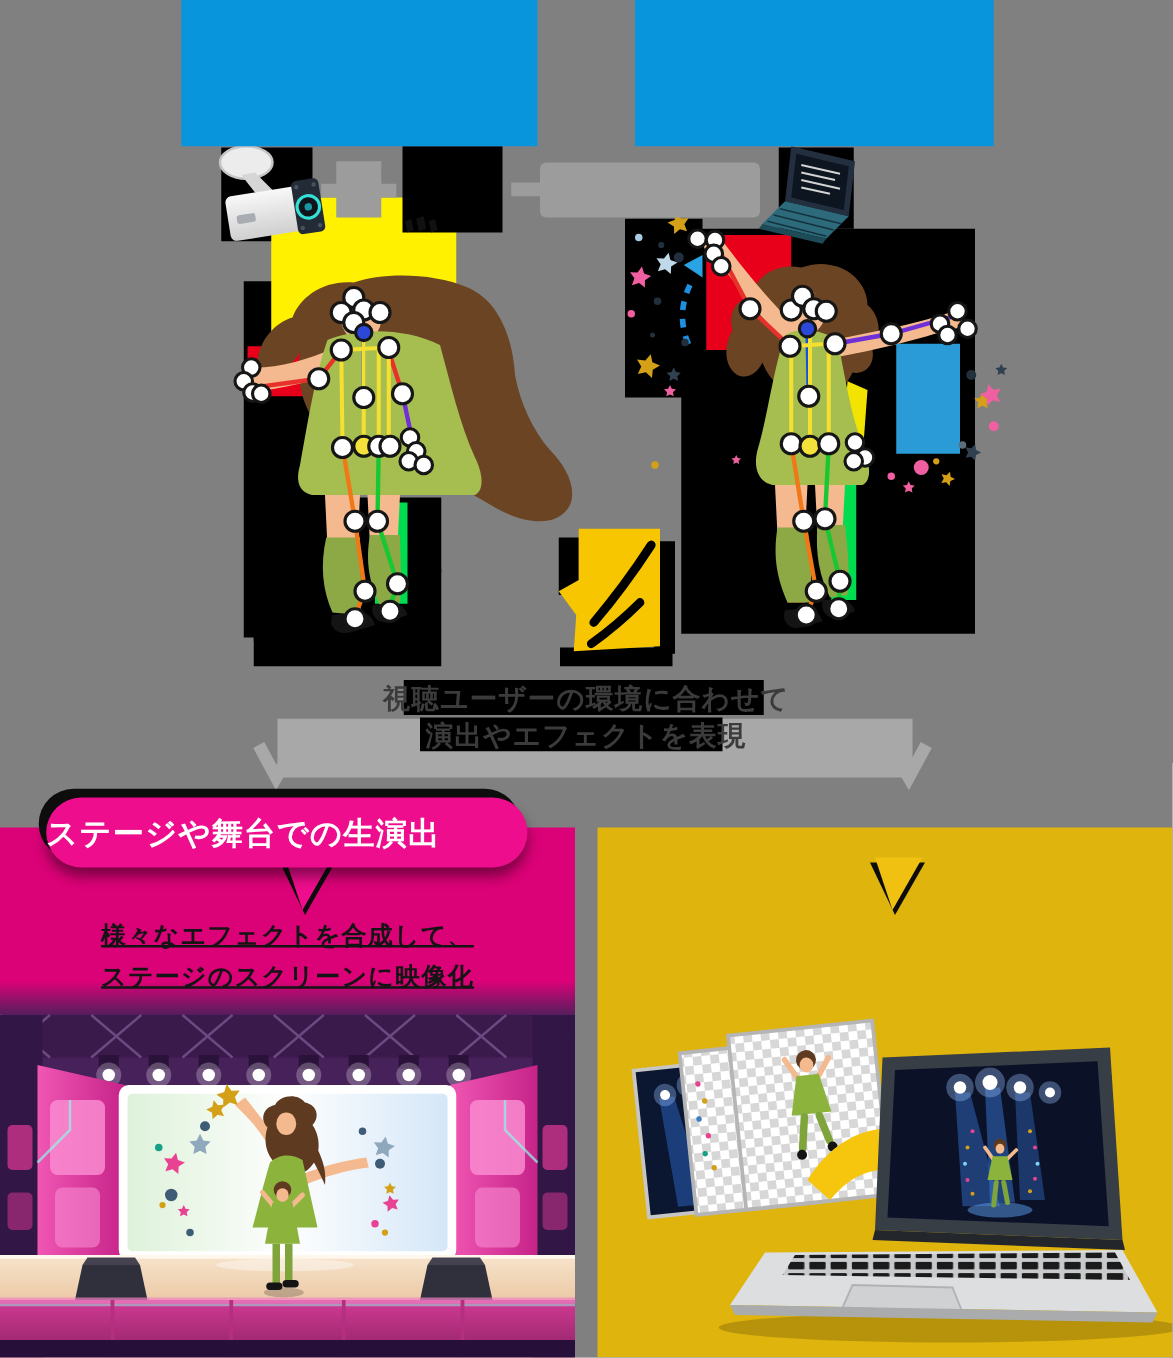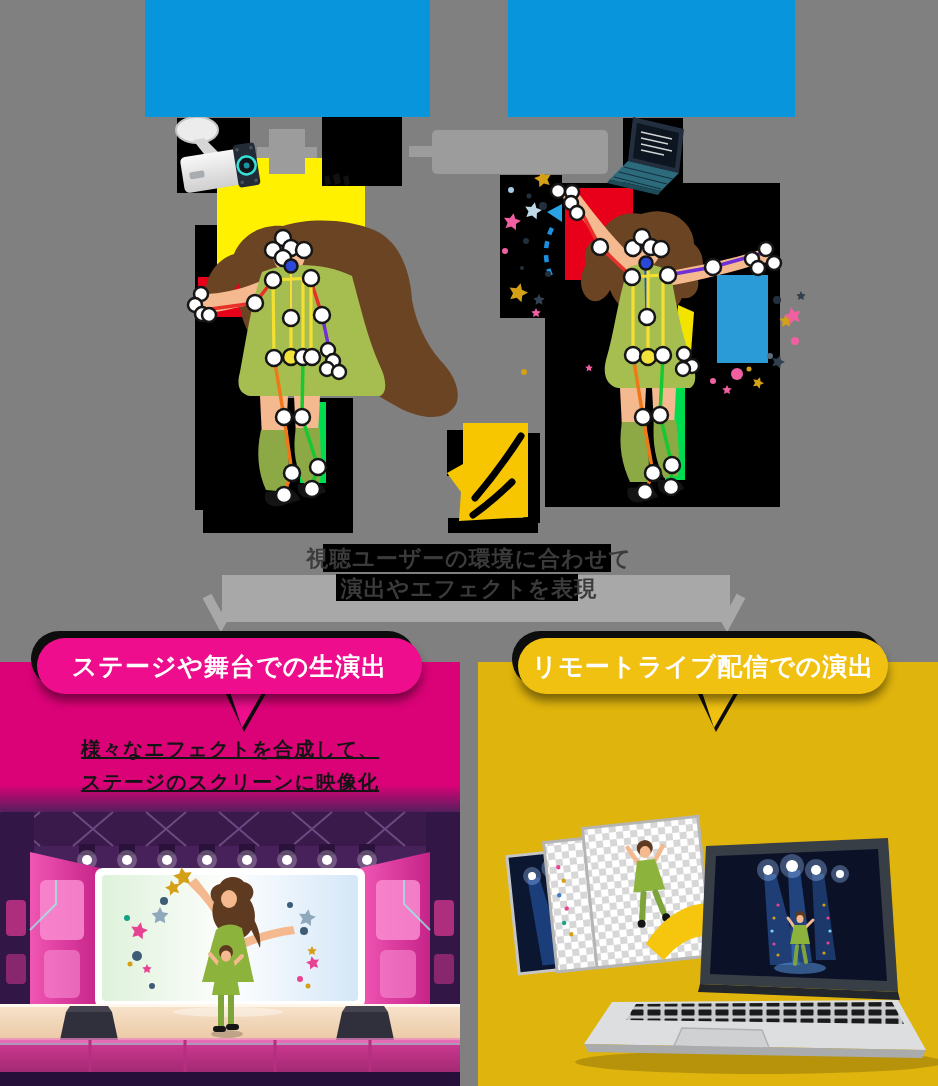--- a/index.html
+++ b/index.html
@@ -4,21 +4,21 @@
 <style>
   html,body{margin:0;padding:0;}
   body{font-family:"Liberation Sans","DejaVu Sans",sans-serif;}
   .stage{position:relative;width:938px;height:1086px;background:#808080;overflow:hidden;}
   .art{position:absolute;left:0;top:0;z-index:1;}
   .bluebox{position:absolute;top:0;height:117px;z-index:2;}
   .caption{position:absolute;left:0;width:938px;text-align:center;z-index:3;
            font-weight:bold;color:#3b3b3b;font-size:22px;letter-spacing:1px;line-height:30px;}
   .cap1{top:544px;} .cap2{top:574px;}
   .bubble{position:absolute;top:638px;height:56px;z-index:4;border-radius:30px;
-          display:flex;align-items:center;justify-content:center;
+          display:flex;align-items:center;justify-content:flex-start;
           font-weight:bold;color:#ffffff;font-size:25px;letter-spacing:1px;
           box-shadow:-6px -7px 0 #0d0d0d, 0 7px 10px rgba(0,0,0,0.45);}
   .bubble-left{left:37px;width:385px;}
   .bubble-right{left:518px;width:370px;}
   .desc{position:absolute;z-index:3;text-align:center;font-weight:bold;color:#141414;
         font-size:20px;line-height:33px;letter-spacing:1px;text-decoration:underline;}
   .desc-left{left:0;top:733px;width:460px;}
   .desc-right{left:478px;top:733px;width:460px;}
 </style>
 </head>
@@ -490,23 +490,20 @@
       <polygon points="700,686 738,686 714,728" fill="#F0C111"></polygon>
     </g>
   </svg>
 
   <div class="caption cap1">視聴ユーザーの環境に合わせて</div>
   <div class="caption cap2">演出やエフェクトを表現</div>
 
   <div class="bubble bubble-left" style="background: rgb(238, 13, 140);">
     <span>ステージや舞台での生演出</span>
   </div>
-  <div class="bubble bubble-right" style="background: rgb(240, 193, 17);">
-    <span>リモートライブ配信での演出</span>
-  </div>
 
   <div class="desc desc-left">
     <div>様々なエフェクトを合成して、</div>
     <div>ステージのスクリーンに映像化</div>
   </div>
   <div class="desc desc-right">
   </div>
 </div>
 
 </body></html>

